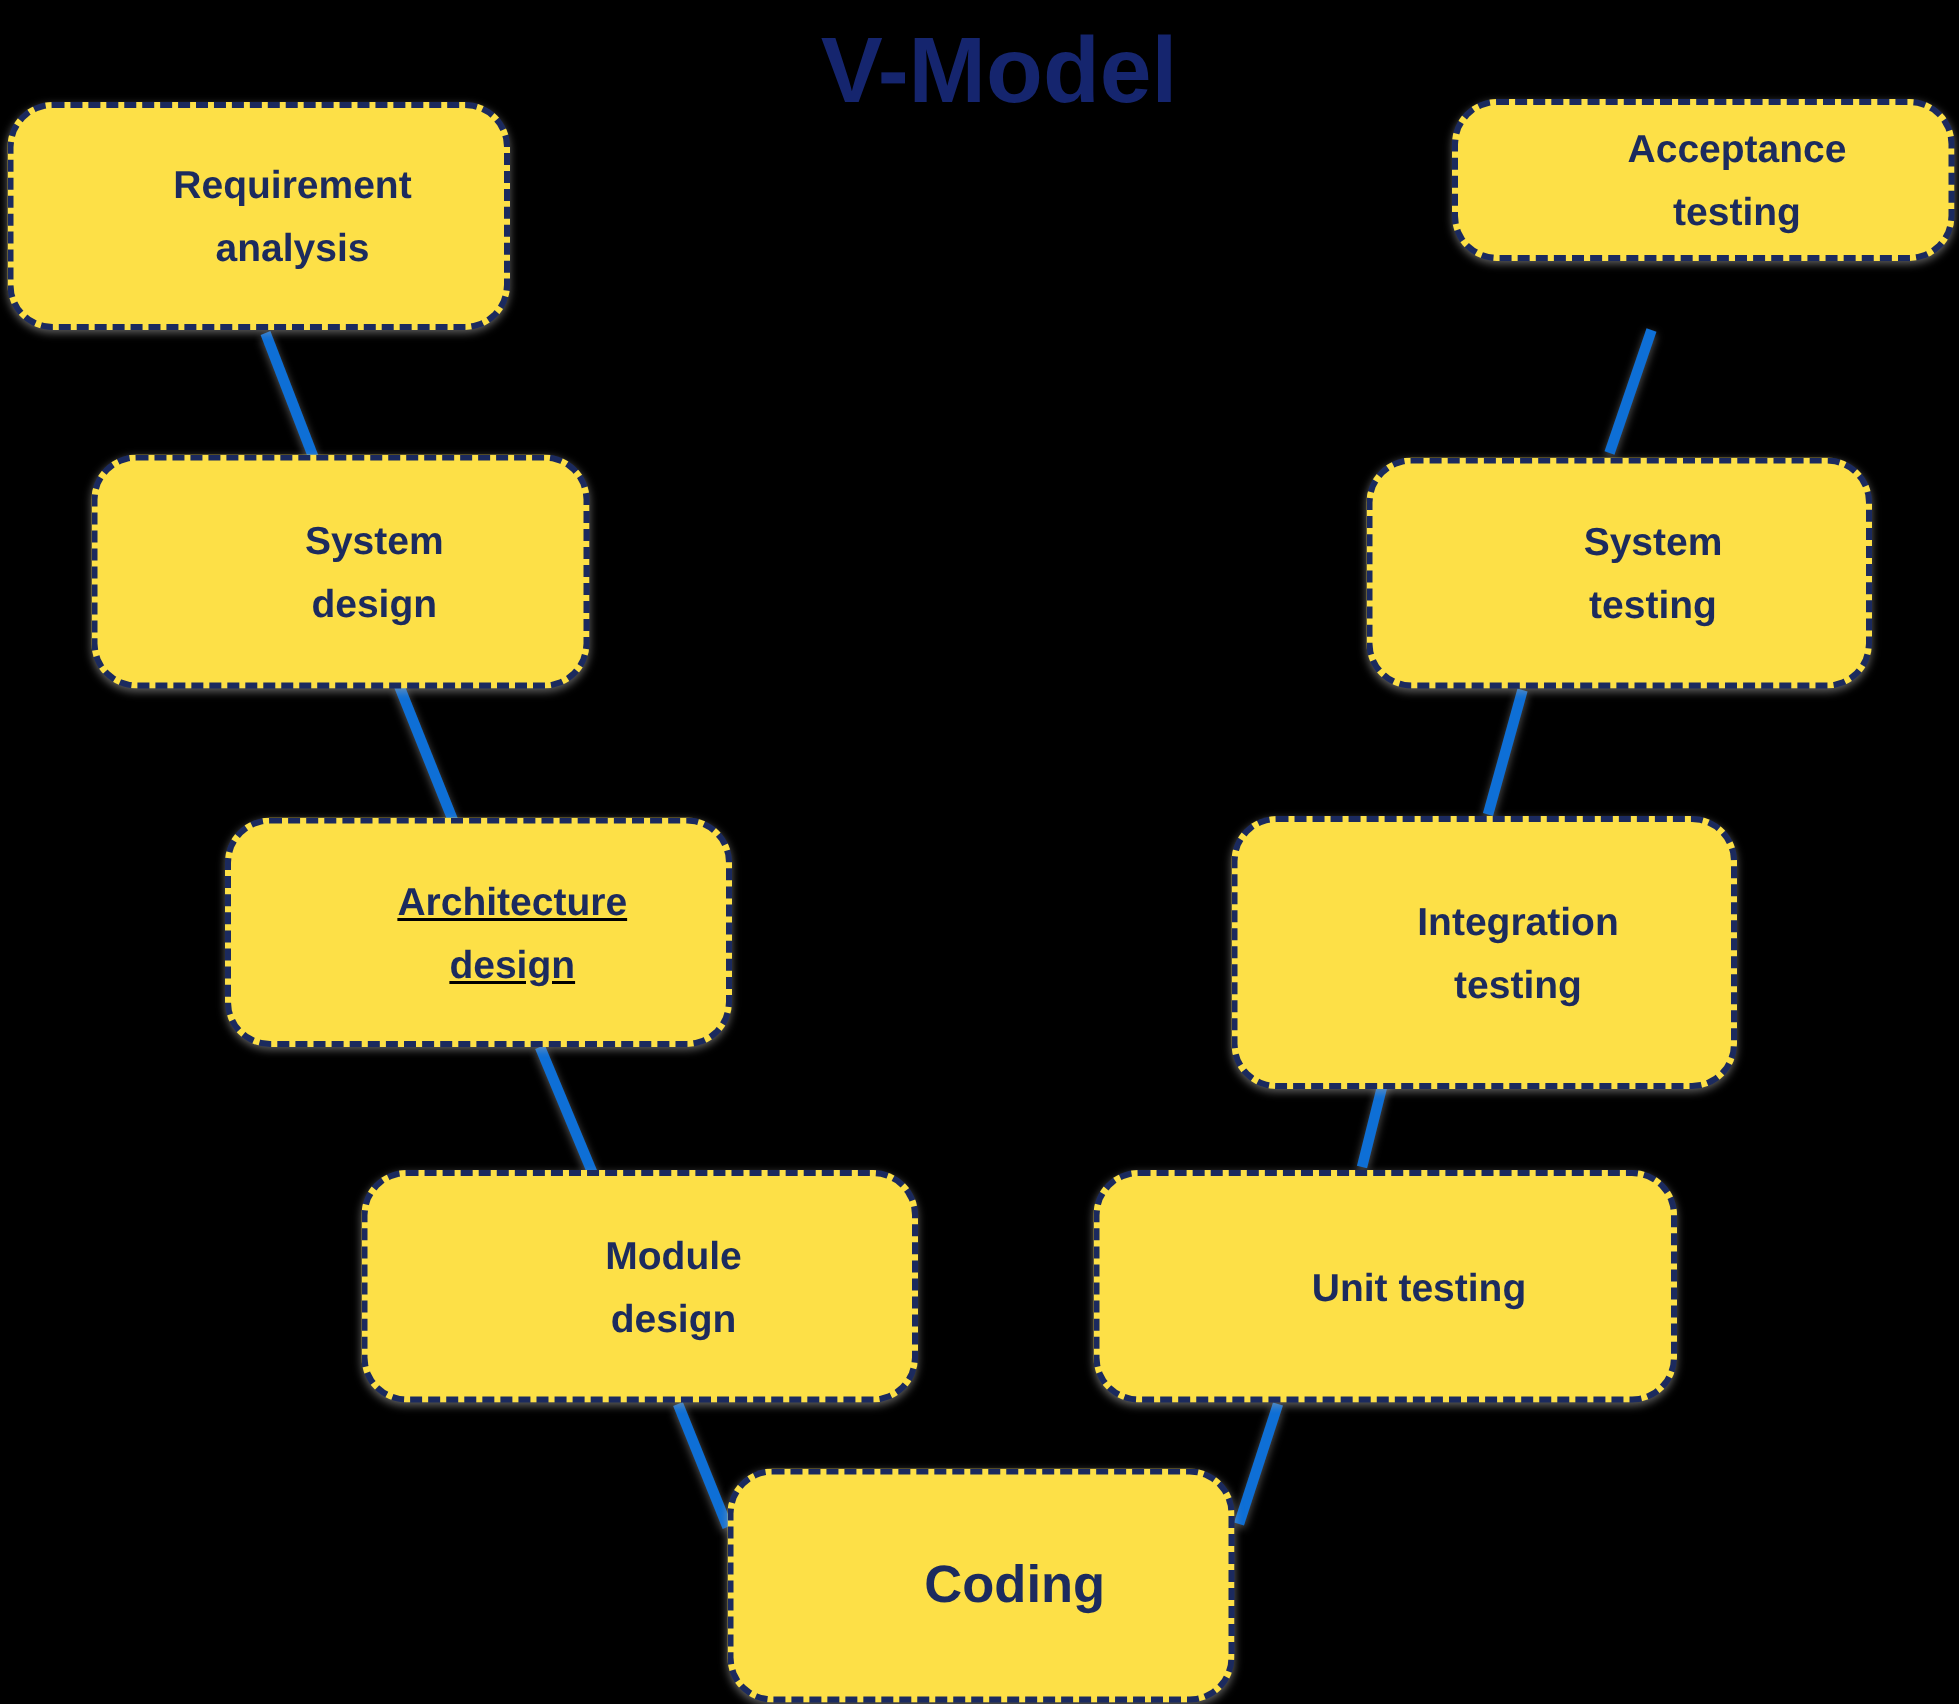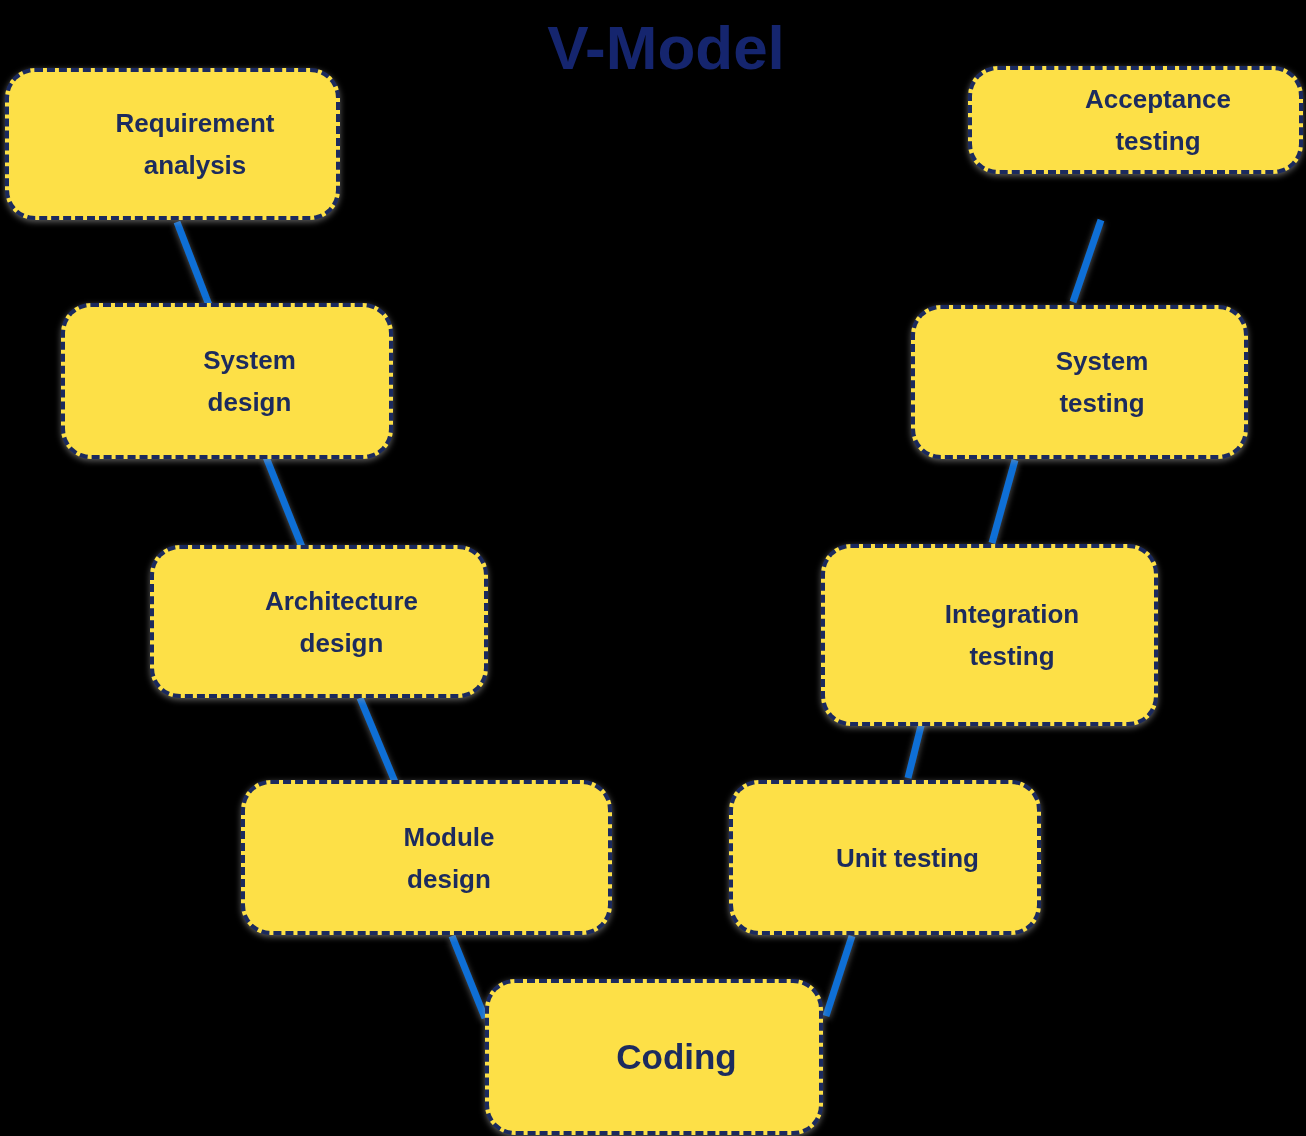--- a/index.html
+++ b/index.html
@@ -47,24 +47,24 @@
     font-weight: 700;
     color: #1c2b5e;
   }
   .vbox.coding .label {
     font-size: 35px;
     line-height: 44px;
   }
   
   .b1 { left: 5px;   top: 68px;  width: 335px; height: 152px; }
   .b2 { left: 61px;  top: 303px; width: 332px; height: 156px; }
-  .b3 { left: 150px; top: 545px; width: 338px; height: 153px; }
+  .b3 { left: 150px; top: 545px; width: 338px; height: 153px; text-decoration: underline; }
   .b4 { left: 241px; top: 780px; width: 371px; height: 155px; }
   .b5 { left: 485px; top: 979px; width: 338px; height: 156px; text-align: center; }
-  .b6 { left: 729px; top: 780px; width: 312px; height: 155px; align-items: center; }
+  .b6 { left: 729px; top: 780px; width: 389px; height: 155px; align-items: center; }
   .b7 { left: 821px; top: 544px; width: 337px; height: 182px; }
   .b8 { left: 911px; top: 305px; width: 337px; height: 154px; }
   .b9 { left: 968px; top: 66px;  width: 335px; height: 108px; }
   svg.connectors {
     position: absolute;
     left: 0; top: 0;
     width: 1306px;
     height: 1136px;
     pointer-events: none;
     filter: drop-shadow(0 2px 3px rgba(170,170,170,0.5));

